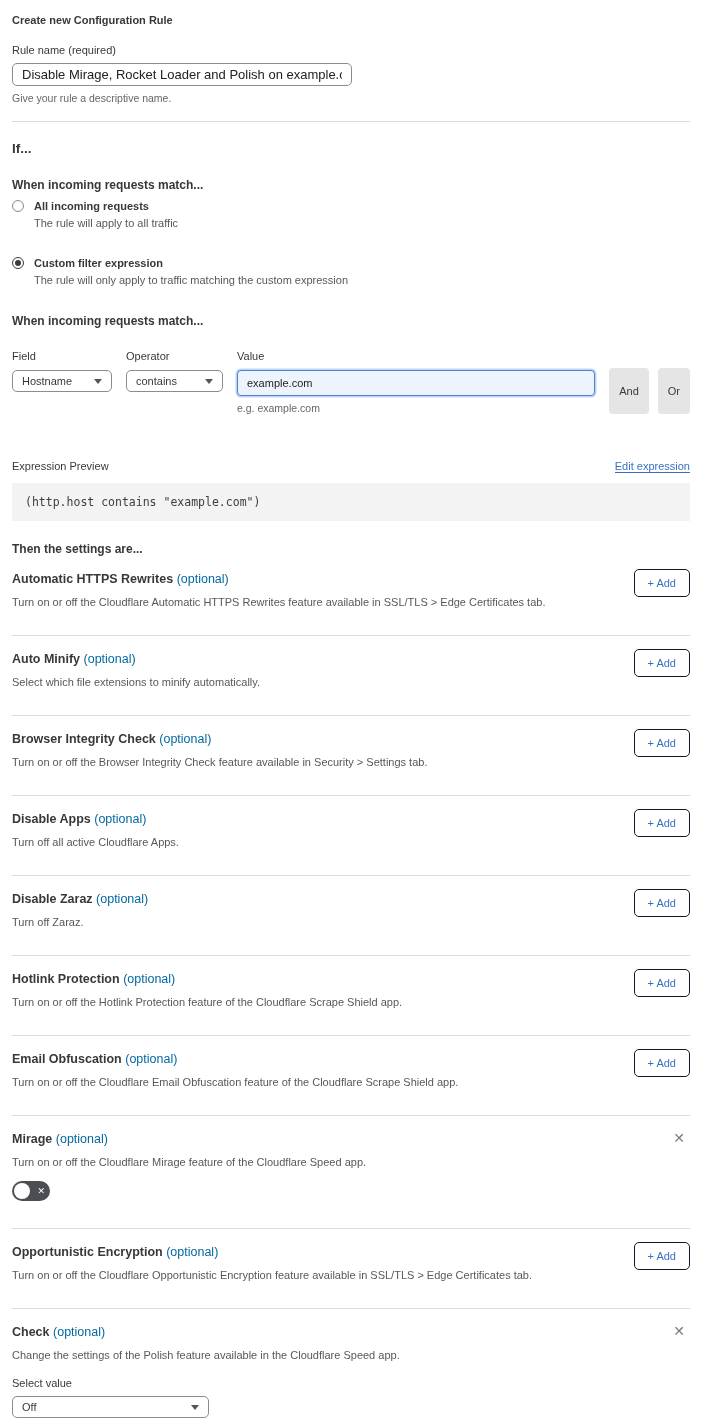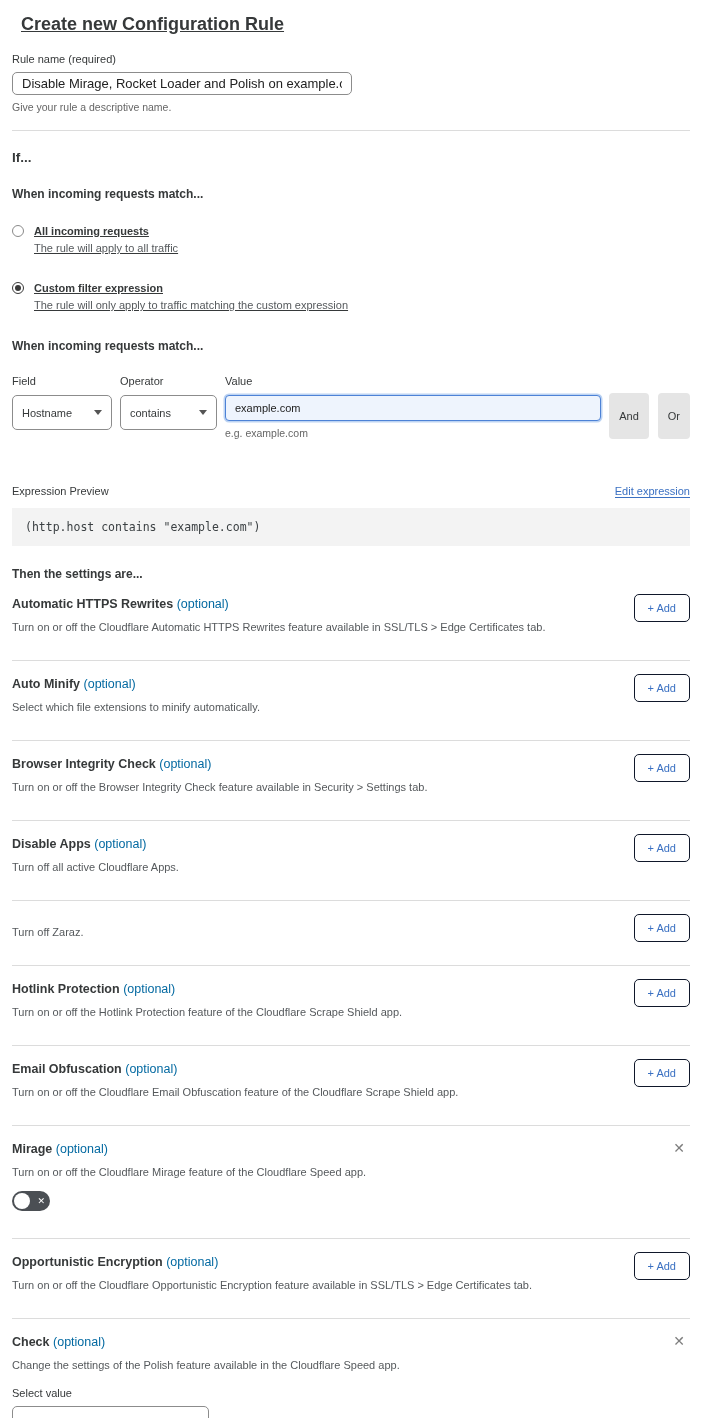--- a/index.html
+++ b/index.html
@@ -1,45 +1,45 @@
 <!DOCTYPE html>
 <html><head>
 <meta charset="utf-8">
 <style>
   * { box-sizing: border-box; }
   html, body { margin:0; padding:0; background:#fff; }
   body { width:702px; color:#36393a; font-family:"Liberation Sans", sans-serif; }
   .container { padding:10px 12px 30px; }
 
-  .page-title { font-size:18px; font-weight:bold; margin:4px 9px 18px;text-decoration:underline; }
+  .page-title { font-size:11px; font-weight:bold; margin:4px 0 18px; }
 
   .field-label { font-size:11px; color:#36393a; margin-bottom:7px; }
   .rule-name-input { width:340px; height:23px; border:1px solid #8c8c8c; border-radius:5px;
     padding:0 9px; font-size:13px; color:#222; font-family:Liberation Sans, sans-serif; outline:none; background:#fff; }
   .help-text { font-size:10.5px; color:#666; margin-top:6px; }
 
   hr.divider { border:none; border-top:1px solid #dcdcdc; margin:17px 0 0; }
 
   .if-heading { font-size:13.5px; font-weight:bold; margin:19px 0 0; }
   .match-heading { font-size:12px; font-weight:bold; margin:22px 0 0; }
 
-  .radio-group { margin-top:24px;text-decoration:underline; }
+  .radio-group { margin-top:8px; }
   .radio-item { display:flex; gap:10px; margin-bottom:28px; cursor:pointer; }
   .radio-circle { width:12px; height:12px; border:1px solid #8a8a8a; border-radius:50%;
     margin-top:0; flex:none; position:relative; background:#fff; }
   .radio-item.selected .radio-circle { border-color:#3a3a3a; }
   .radio-item.selected .radio-circle::after { content:""; position:absolute; inset:2px;
     background:#3a3a3a; border-radius:50%; }
   .radio-label { font-size:11px; font-weight:bold; line-height:12px; }
   .radio-desc { font-size:11px; color:#55595c; margin-top:5px; font-weight:normal; }
 
-  .builder-row { display:flex; gap:8px; margin-top:22px; }
+  .builder-row { display:flex; gap:14px; margin-top:22px; }
   .col .field-label { margin-bottom:8px; }
   .select { display:flex; justify-content:space-between; align-items:center; gap:8px;
-    height:35px; border:1px solid #8c8c8c; border-radius:5px; padding:0 9px;
+    height:22px; border:1px solid #8c8c8c; border-radius:5px; padding:0 9px;
     font-size:11px; background:#fff; cursor:pointer; }
   .field-col .select { width:100px; }
   .op-col .select { width:97px; }
   .value-col { flex:1; }
   .value-input { width:100%; height:26px; background:#eef4fd; border:1px solid #4d82d6;
     box-shadow:0 0 0 1.5px #bdd4f3; border-radius:4px; padding:4px 9px; font-size:11px;
     color:#222; font-family:inherit; outline:none; }
   .chevron { width:0; height:0; border-left:4px solid transparent; border-right:4px solid transparent;
     border-top:5px solid #555; flex:none; }
   .andor { display:flex; gap:9px; padding-top:18px; }
@@ -177,20 +177,24 @@
   <div class="setting-row">
     <div class="setting-title">
       <span class="t">Disable Apps</span>
       <span class="opt">(optional)</span>
     </div>
     <div class="setting-desc">Turn off all active Cloudflare Apps.</div>
     <button class="add-btn">+ Add</button>
   </div>
 
   <div class="setting-row">
+    <div class="setting-title">
+      <span class="t">Disable Zaraz</span>
+      <span class="opt">(optional)</span>
+    </div>
     <div class="setting-desc">Turn off Zaraz.</div>
     <button class="add-btn">+ Add</button>
   </div>
 
   <div class="setting-row">
     <div class="setting-title">
       <span class="t">Hotlink Protection</span>
       <span class="opt">(optional)</span>
     </div>
     <div class="setting-desc">Turn on or off the Hotlink Protection feature of the Cloudflare Scrape Shield app.</div>

